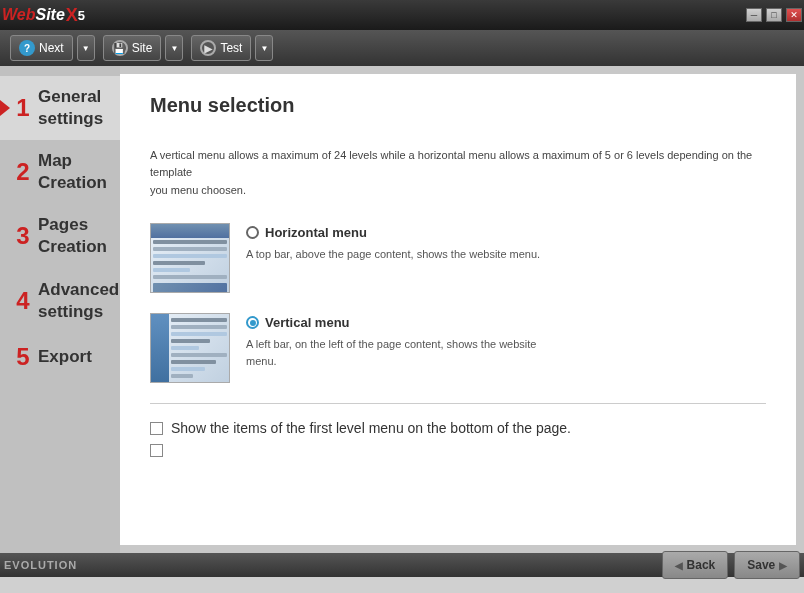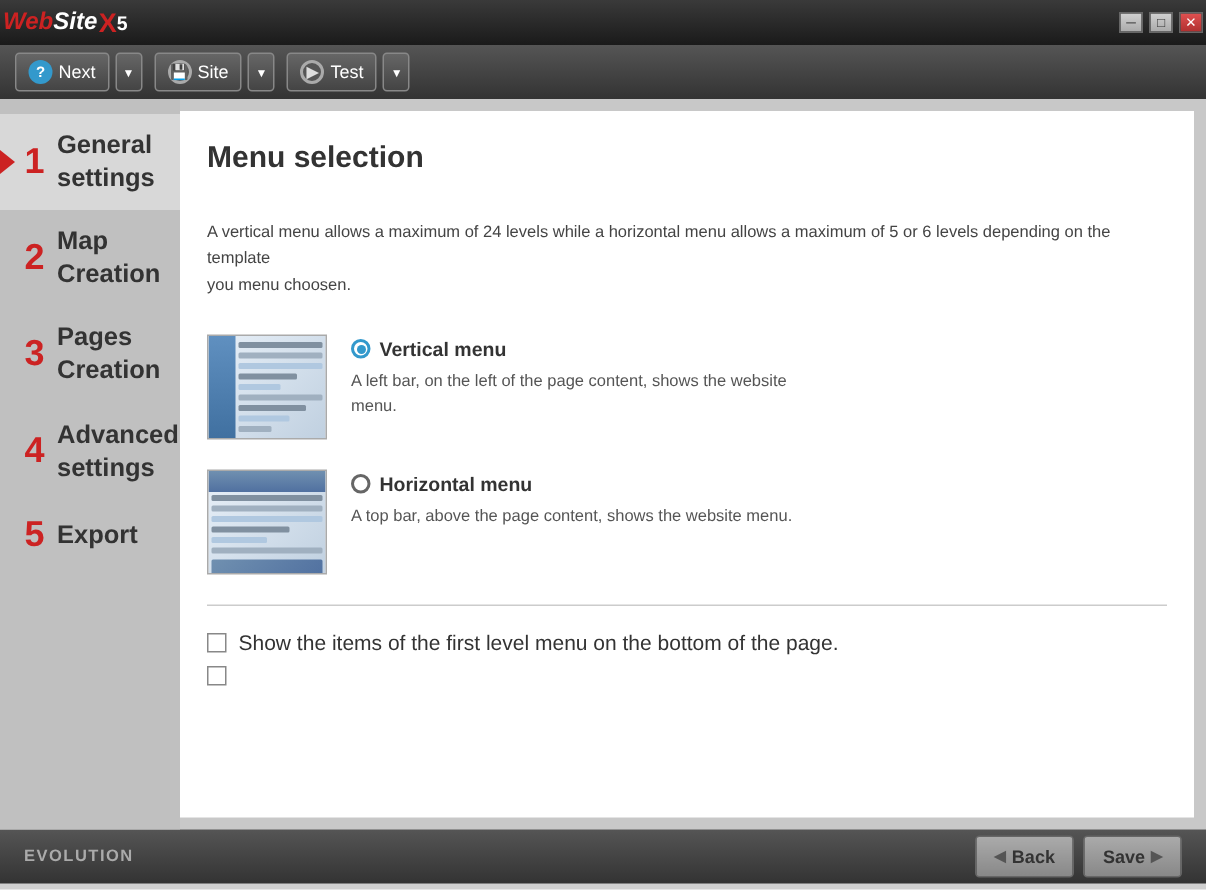--- a/index.html
+++ b/index.html
@@ -159,21 +159,21 @@
       color: #333;
       line-height: 1.3;
       font-weight: bold;
     }
 
     
     .content {
       flex: 1;
       background: white;
       margin: 8px 8px 8px 0;
-      padding: 20px 18px;
+      padding: 20px 30px;
       overflow-y: auto;
     }
     .page-title {
       font-size: 20px;
       font-weight: bold;
       color: #333;
       margin-bottom: 12px;
     }
     .description {
       font-size: 11px;
@@ -310,26 +310,26 @@
       flex-shrink: 0;
       cursor: pointer;
     }
     .checkbox-label {
       font-size: 14px;
       color: #333;
     }
 
     
     .bottom-bar {
-      height: 36px;
+      height: 24px;
       background: linear-gradient(to bottom, #555, #333);
       display: flex;
       align-items: center;
       justify-content: space-between;
-      padding: 0 16px;
+      padding: 0 4px;
     }
     .bottom-left {
       color: #aaa;
       font-size: 11px;
       font-weight: bold;
       letter-spacing: 1px;
     }
     .bottom-right {
       display: flex;
       gap: 6px;
@@ -412,20 +412,42 @@
 
   <div class="content">
     <h1 class="page-title">Menu selection</h1>
     <div class="description">
       <br>
       <span>A vertical menu allows a maximum of 24 levels while a horizontal menu allows a maximum of 5 or 6 levels depending on the template</span><br>
       <span>you menu choosen.</span>
     </div>
 
     <div class="menu-options">
+
+      <div class="menu-option">
+        <div class="menu-thumbnail">
+          <div class="thumb-top-bar"></div>
+          <div class="thumb-horiz-content">
+            <div class="thumb-line dark"></div>
+            <div class="thumb-line medium"></div>
+            <div class="thumb-line"></div>
+            <div class="thumb-line dark" style="width:70%;"></div>
+            <div class="thumb-line" style="width:50%;"></div>
+            <div class="thumb-line medium"></div>
+            <div style="margin-top:4px;height:14px;background:linear-gradient(135deg,#7090b0,#5070a0);border-radius:1px;"></div>
+          </div>
+        </div>
+        <div class="option-details">
+          <div class="radio-row">
+            <div class="radio-btn"></div>
+            <span class="option-label">Horizontal menu</span>
+          </div>
+          <div class="option-desc">A top bar, above the page content, shows the website menu.</div>
+        </div>
+      </div>
 
       <div class="menu-option">
         <div class="menu-thumbnail">
           <div class="thumb-vert"></div>
           <div class="thumb-content">
             <div class="thumb-line dark"></div>
             <div class="thumb-line medium"></div>
             <div class="thumb-line"></div>
             <div class="thumb-line dark" style="width:70%;"></div>
             <div class="thumb-line" style="width:50%;"></div>
@@ -437,42 +459,20 @@
           </div>
         </div>
         <div class="option-details">
           <div class="radio-row">
             <div class="radio-btn selected"></div>
             <span class="option-label">Vertical menu</span>
           </div>
           <div class="option-desc">A left bar, on the left of the page content, shows the website<br>menu.</div>
         </div>
       </div>
-
-      <div class="menu-option">
-        <div class="menu-thumbnail">
-          <div class="thumb-top-bar"></div>
-          <div class="thumb-horiz-content">
-            <div class="thumb-line dark"></div>
-            <div class="thumb-line medium"></div>
-            <div class="thumb-line"></div>
-            <div class="thumb-line dark" style="width:70%;"></div>
-            <div class="thumb-line" style="width:50%;"></div>
-            <div class="thumb-line medium"></div>
-            <div style="margin-top:4px;height:14px;background:linear-gradient(135deg,#7090b0,#5070a0);border-radius:1px;"></div>
-          </div>
-        </div>
-        <div class="option-details">
-          <div class="radio-row">
-            <div class="radio-btn"></div>
-            <span class="option-label">Horizontal menu</span>
-          </div>
-          <div class="option-desc">A top bar, above the page content, shows the website menu.</div>
-        </div>
-      </div>
     </div>
 
     <hr class="divider">
 
     <div class="checkbox-group">
       <div class="checkbox-row">
         <div class="checkbox"></div>
         <span class="checkbox-label">Show the items of the first level menu on the bottom of the page.</span>
       </div>
       <div class="checkbox-row">

